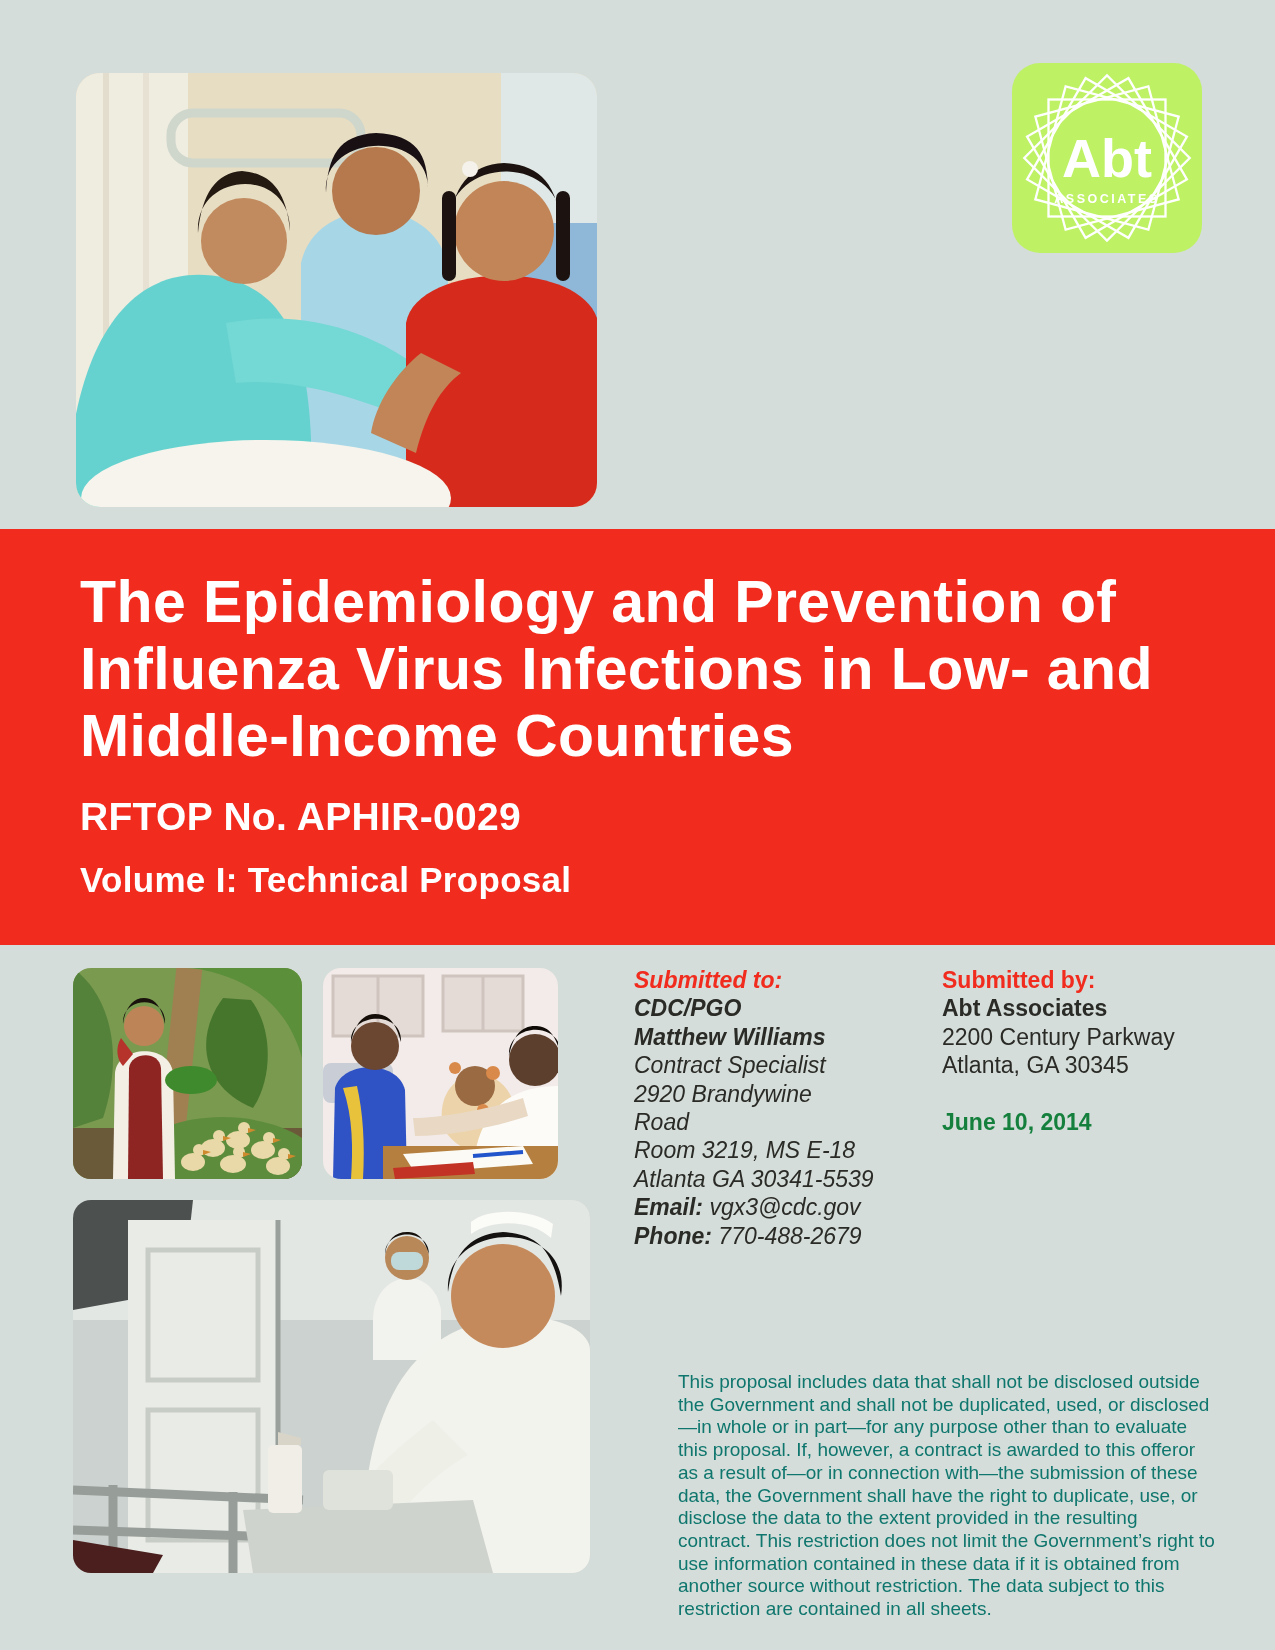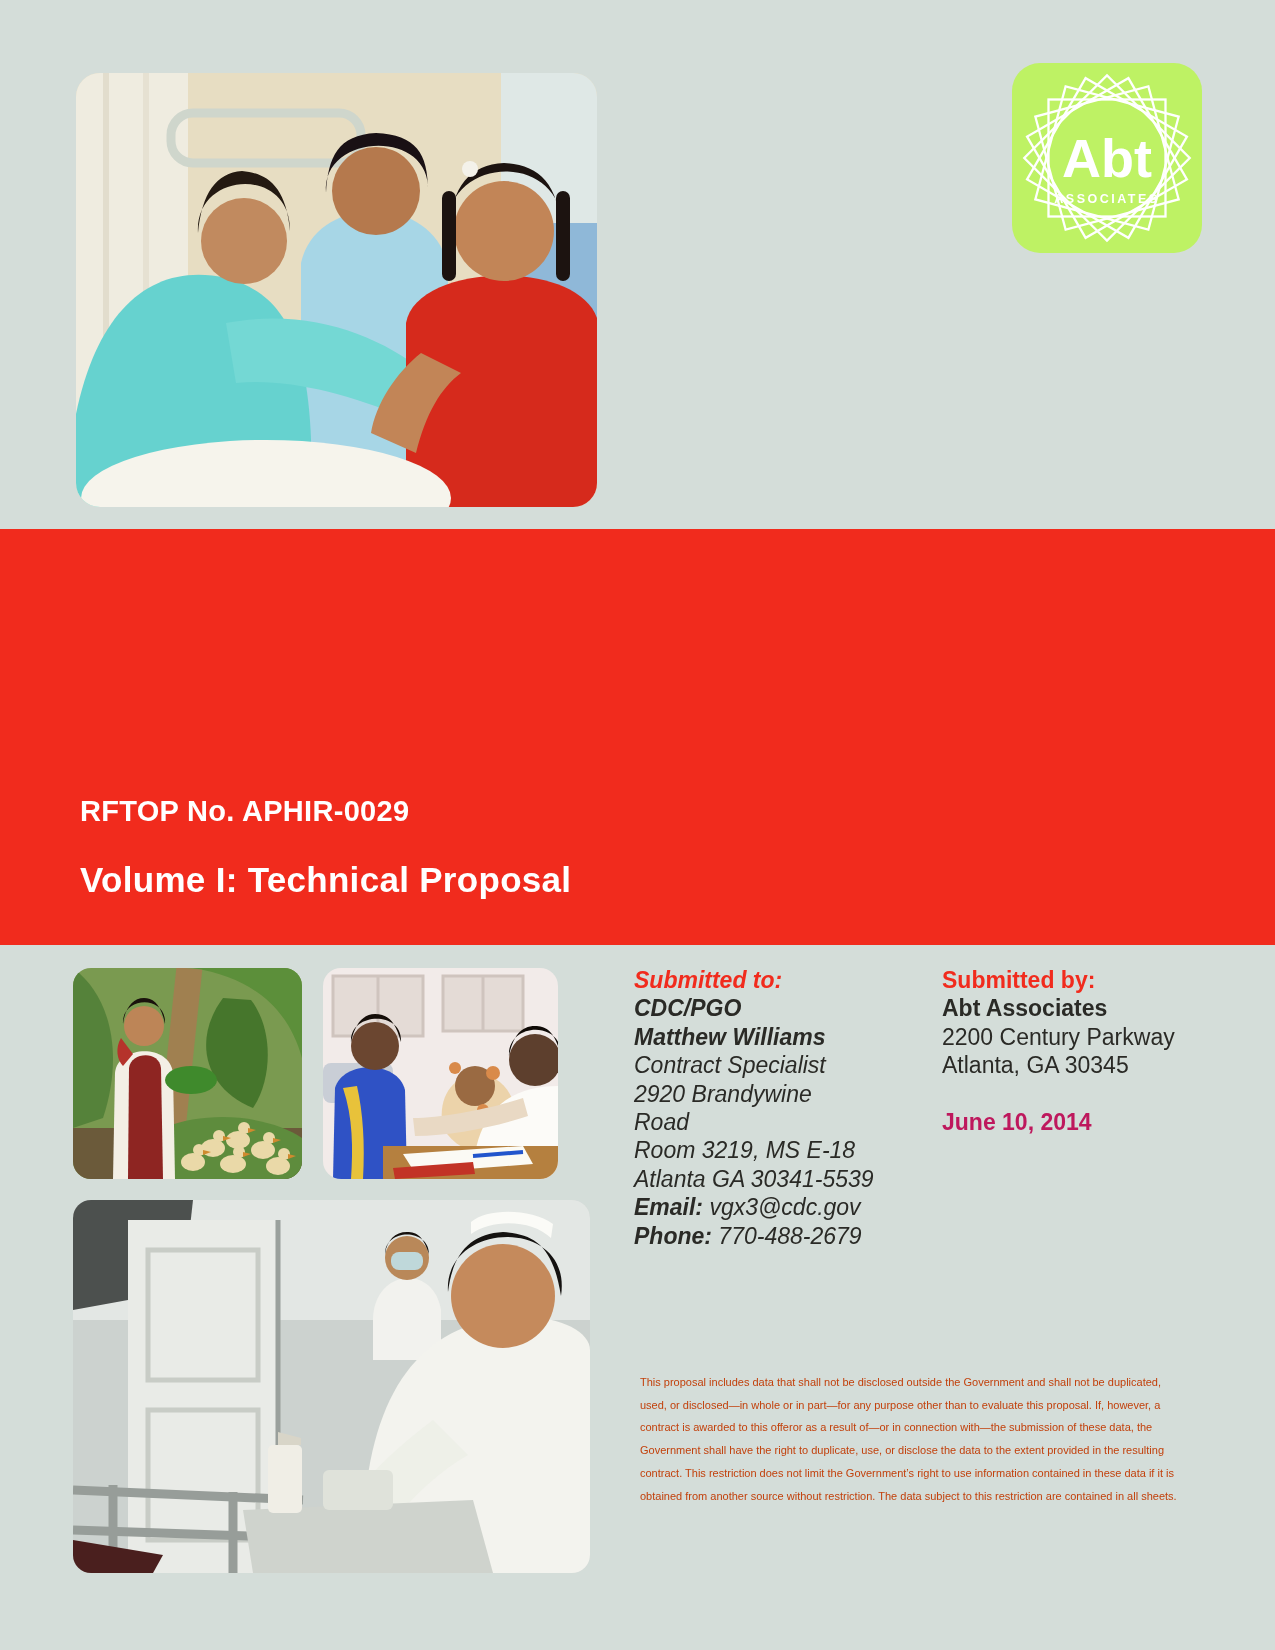--- a/index.html
+++ b/index.html
@@ -19,33 +19,33 @@
     background:#bef264; border-radius:28px;
   }
   .banner {
     position:absolute; left:0; top:529px; width:1275px; height:416px;
     background:#f12b1d; color:#ffffff;
   }
   .title {
     position:absolute; left:80px; top:40px; width:1140px;
     font-size:59px; line-height:67px; font-weight:bold; letter-spacing:0.4px;
   }
-  .rftop   { position:absolute; left:80px; top:266px; font-size:29px; font-weight:bold; letter-spacing:0.3px; }
+  .rftop   { position:absolute; left:80px; top:266px; font-size:39px; font-weight:bold; letter-spacing:0.3px; }
   .volume  { position:absolute; left:80px; top:331px; font-size:35px; font-weight:bold; letter-spacing:0.3px;text-align:center; }
 
   .col { position:absolute; top:966px; font-size:23px; line-height:28.4px; color:#2a2a26; }
   .col-to { left:634px; width:252px;font-style:italic; }
   .col-by { left:942px; width:300px; }
   .col-header { color:#f12b1d; font-weight:bold; }
   .col .line strong { font-weight:bold; }
-  .date-line { color:#be185d; font-weight:bold; margin-top:28px; }
+  .date-line { color:#15803d; font-weight:bold; margin-top:28px; }
 
   .disclaimer {
-    position:absolute; left:640px; top:1371px; width:537px;
-    font-size:11px; line-height:22.7px; color:#c2410c;
+    position:absolute; left:678px; top:1371px; width:537px;
+    font-size:19px; line-height:22.7px; color:#0f766e;
   }
 </style>
 </head>
 <body>
 
 <div class="page">
 
   <div class="photo r24" style="left:76px; top:73px; width:521px; height:434px;" role="img" aria-label="Health workers giving a vaccination to a girl in a red shirt">
     <svg width="521" height="434" viewBox="0 0 521 434">
       <rect width="521" height="434" fill="#e7ddc2"></rect>
@@ -86,20 +86,25 @@
         <rect x="36.5" y="36.5" width="117" height="117" transform="rotate(45 95 95)"></rect>
         <rect x="36.5" y="36.5" width="117" height="117" transform="rotate(60 95 95)"></rect>
         <rect x="36.5" y="36.5" width="117" height="117" transform="rotate(75 95 95)"></rect>
       </g>
       <text x="95" y="114" text-anchor="middle" fill="#ffffff" font-family="Liberation Sans, sans-serif" font-size="54" font-weight="bold">Abt</text>
       <text x="95" y="140" text-anchor="middle" fill="#ffffff" font-family="Liberation Sans, sans-serif" font-size="12.5" font-weight="bold" letter-spacing="2.5">ASSOCIATES</text>
     </svg>
   </div>
 
   <div class="banner">
+    <h1 class="title" style="margin:0;">
+      <div>The Epidemiology and Prevention of</div>
+      <div>Influenza Virus Infections in Low- and</div>
+      <div>Middle-Income Countries</div>
+    </h1>
     <div class="rftop">RFTOP No. APHIR-0029</div>
     <div class="volume">Volume I: Technical Proposal</div>
   </div>
 
   <div class="photo r18" style="left:73px; top:968px; width:229px; height:211px;" role="img" aria-label="Woman holding fresh greens beside banana trees with ducklings">
     <svg width="229" height="211" viewBox="0 0 229 211">
       <rect width="229" height="211" fill="#7a9a50"></rect>
       <path d="M120,0 C180,10 215,40 229,90 L229,0 Z" fill="#5c8f3a"></path>
       <path d="M150,30 C120,70 130,120 180,140 C200,110 200,60 178,32 Z" fill="#46762c"></path>
       <path d="M0,0 C40,30 50,90 30,150 L0,160 Z" fill="#55823a"></path>

